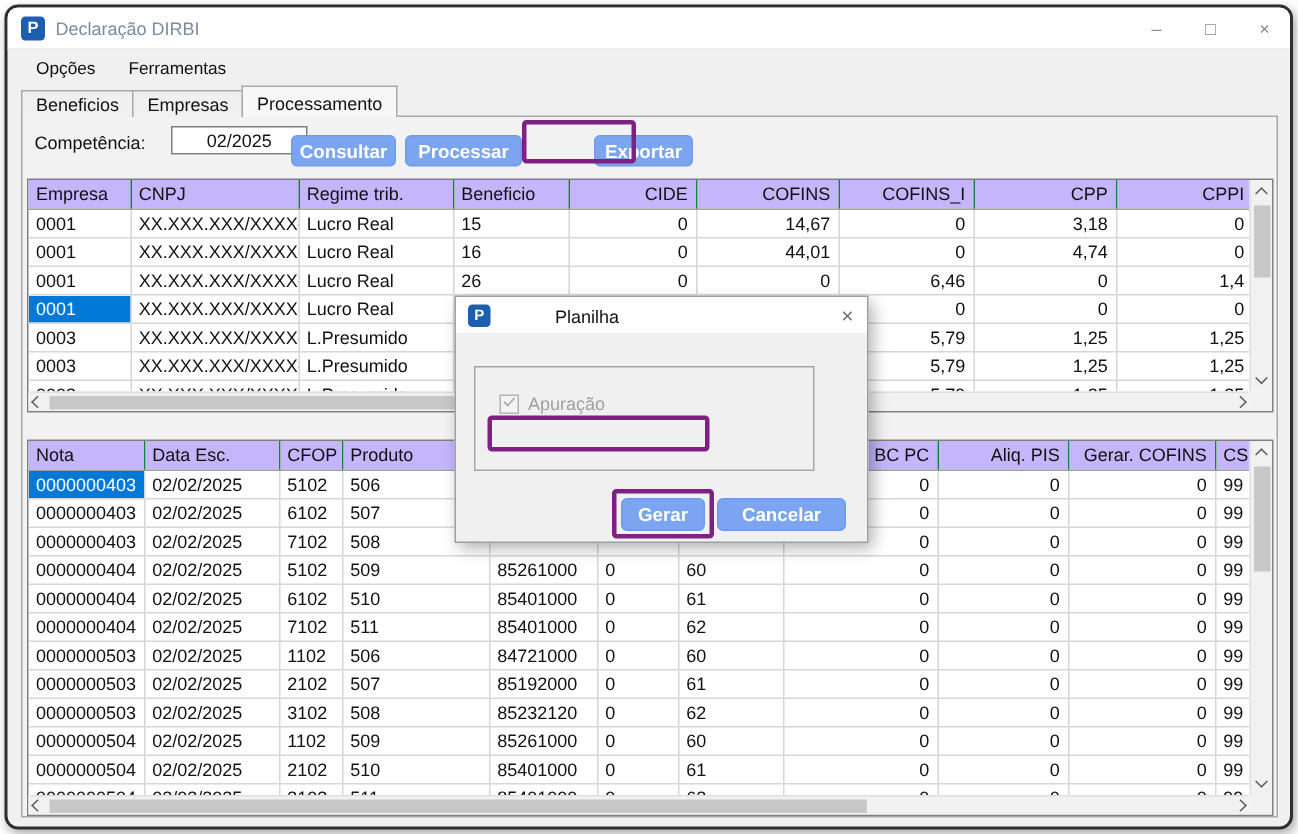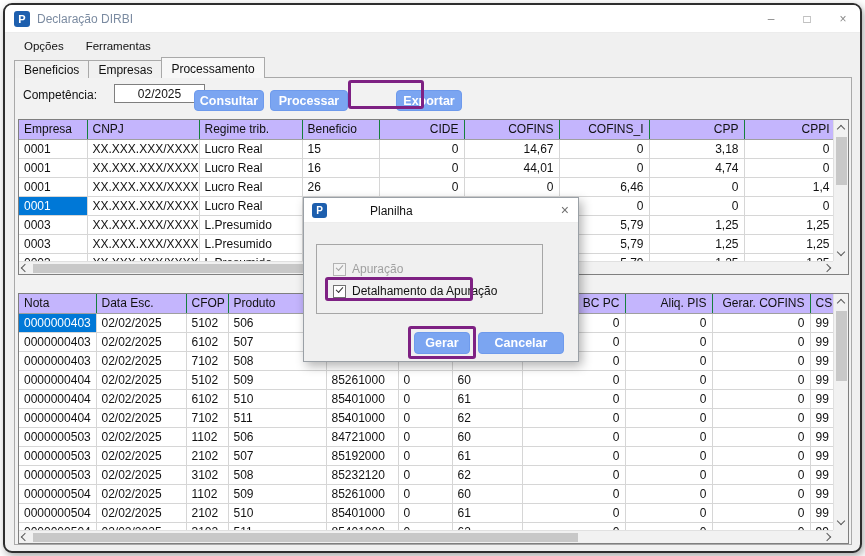--- a/index.html
+++ b/index.html
@@ -462,26 +462,20 @@
         <div class="dlg-title">Planilha</div>
         <div class="dlg-close">×</div>
       </div>
       <div class="groupbox"></div>
       <div class="cb-row cb-row-1">
         <div class="cbox disabled">
             <div class="mark"></div>
           </div>
         <div class="cb-label disabled">Apuração</div>
       </div>
-      <div class="cb-row cb-row-2">
-        <div class="cbox">
-            <div class="mark"></div>
-          </div>
-        <div class="cb-label">Detalhamento da Apuração</div>
-      </div>
       <div class="ann ann-cb2"></div>
       <button class="dlg-btn btn-gerar">Gerar</button>
       <div class="ann ann-gerar"></div>
       <button class="dlg-btn btn-cancelar">Cancelar</button>
     </div>
 
   </div>
 </div>
 
 </body></html>

